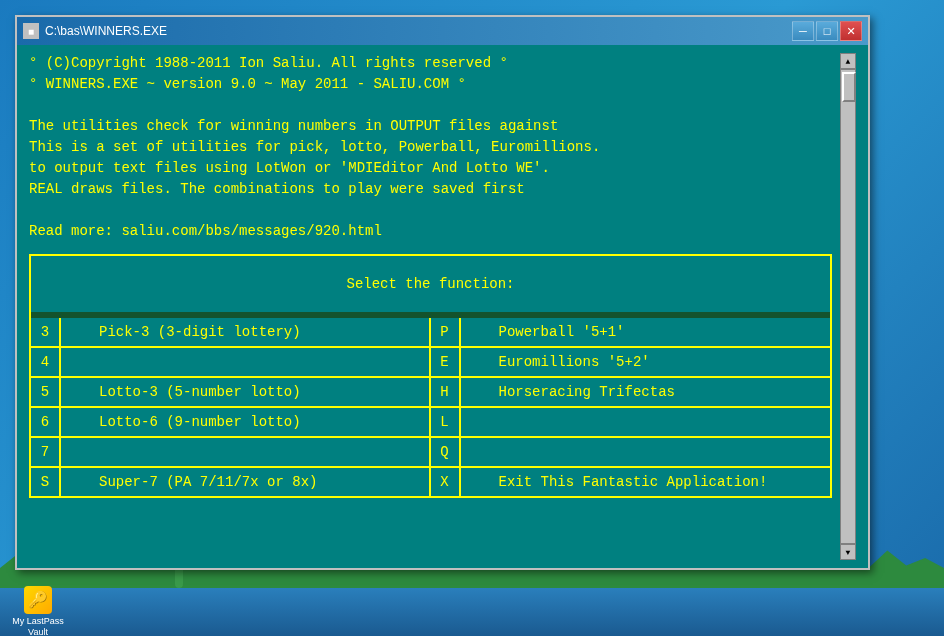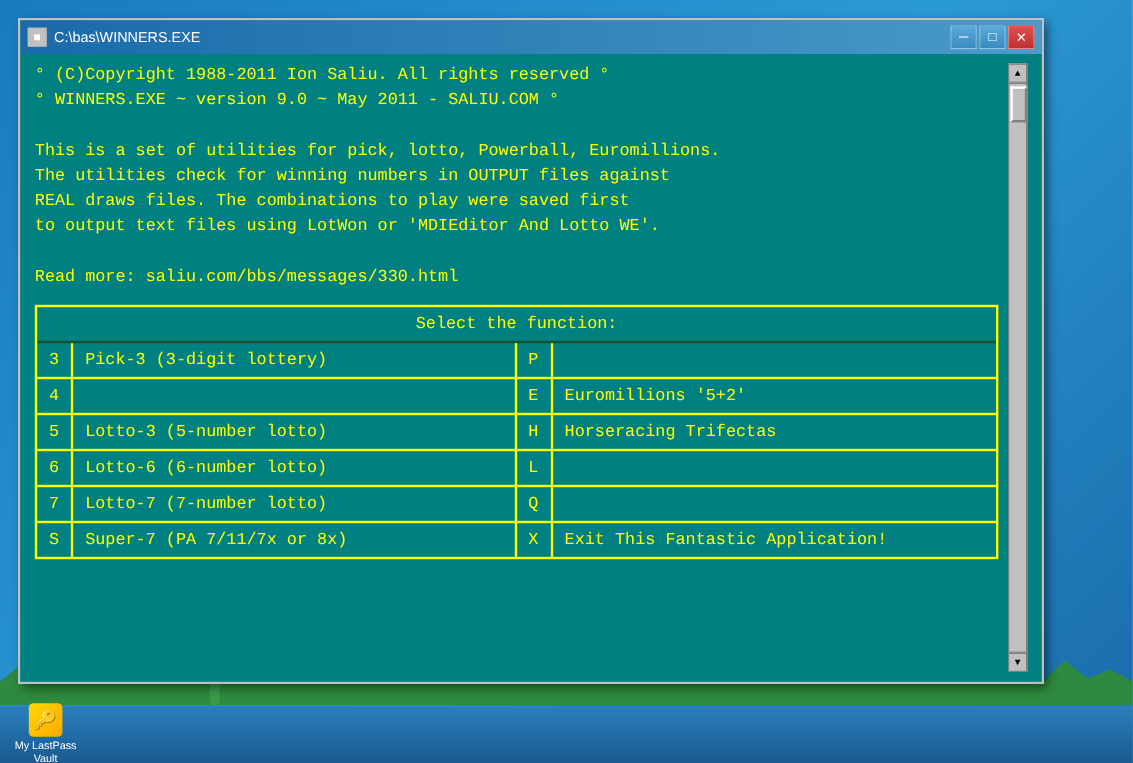--- a/index.html
+++ b/index.html
@@ -240,22 +240,22 @@
       line-height: 1.5;
     }
 
     .menu-container {
       border: 2px solid #ffff00;
       margin-top: 12px;
     }
 
     .menu-title {
       text-align: center;
-      padding: 6px;
-      border-bottom: 2px solid #14532d;
+      padding: 20px;
+      border-bottom: 6px solid #14532d;
     }
 
     .menu-grid {
       display: grid;
       grid-template-columns: 1fr 1fr;
     }
 
     .menu-left, .menu-right {
       display: flex;
       flex-direction: column;
@@ -279,20 +279,21 @@
       width: 30px;
       padding: 6px 8px;
       border-right: 2px solid #ffff00;
       text-align: center;
       flex-shrink: 0;
     }
 
     .menu-label {
       padding: 6px 10px;
       flex: 1;
+      margin-left: 28px;
     }
   </style>
 </head>
 <body>
 
 <div class="window">
 
   <div class="title-bar">
     <div class="title-bar-left">
       <div class="title-icon">■</div>
@@ -305,61 +306,61 @@
     </div>
   </div>
 
   <div class="window-content">
     <div class="main-content">
 
       <div class="header-text">
         <div>° (C)Copyright 1988-2011 Ion Saliu. All rights reserved °</div>
         <div>° WINNERS.EXE ~ version 9.0 ~ May 2011 - SALIU.COM °</div>
         <div>&nbsp;</div>
+        <div>The utilities check for winning numbers in OUTPUT files against</div>
         <div>This is a set of utilities for pick, lotto, Powerball, Euromillions.</div>
-        <div>The utilities check for winning numbers in OUTPUT files against</div>
+        <div>to output text files using LotWon or 'MDIEditor And Lotto WE'.</div>
         <div>REAL draws files. The combinations to play were saved first</div>
-        <div>to output text files using LotWon or 'MDIEditor And Lotto WE'.</div>
         <div>&nbsp;</div>
-        <div>Read more: saliu.com/bbs/messages/330.html</div>
+        <div>Read more: saliu.com/bbs/messages/920.html</div>
       </div>
 
       <div class="menu-container">
         <div class="menu-title">Select the function:</div>
         <div class="menu-grid">
 
           <div class="menu-left">
             <div class="menu-row">
               <span class="menu-key">3</span>
               <span class="menu-label">Pick-3 (3-digit lottery)</span>
             </div>
             <div class="menu-row">
               <span class="menu-key">4</span>
             </div>
             <div class="menu-row">
               <span class="menu-key">5</span>
               <span class="menu-label">Lotto-3 (5-number lotto)</span>
             </div>
             <div class="menu-row">
               <span class="menu-key">6</span>
-              <span class="menu-label">Lotto-6 (6-number lotto)</span>
+              <span class="menu-label">Lotto-6 (9-number lotto)</span>
             </div>
             <div class="menu-row">
               <span class="menu-key">7</span>
-              <span class="menu-label">Lotto-7 (7-number lotto)</span>
             </div>
             <div class="menu-row">
               <span class="menu-key">S</span>
               <span class="menu-label">Super-7 (PA 7/11/7x or 8x)</span>
             </div>
           </div>
 
           <div class="menu-right">
             <div class="menu-row">
               <span class="menu-key">P</span>
+              <span class="menu-label">Powerball '5+1'</span>
             </div>
             <div class="menu-row">
               <span class="menu-key">E</span>
               <span class="menu-label">Euromillions '5+2'</span>
             </div>
             <div class="menu-row">
               <span class="menu-key">H</span>
               <span class="menu-label">Horseracing Trifectas</span>
             </div>
             <div class="menu-row">

